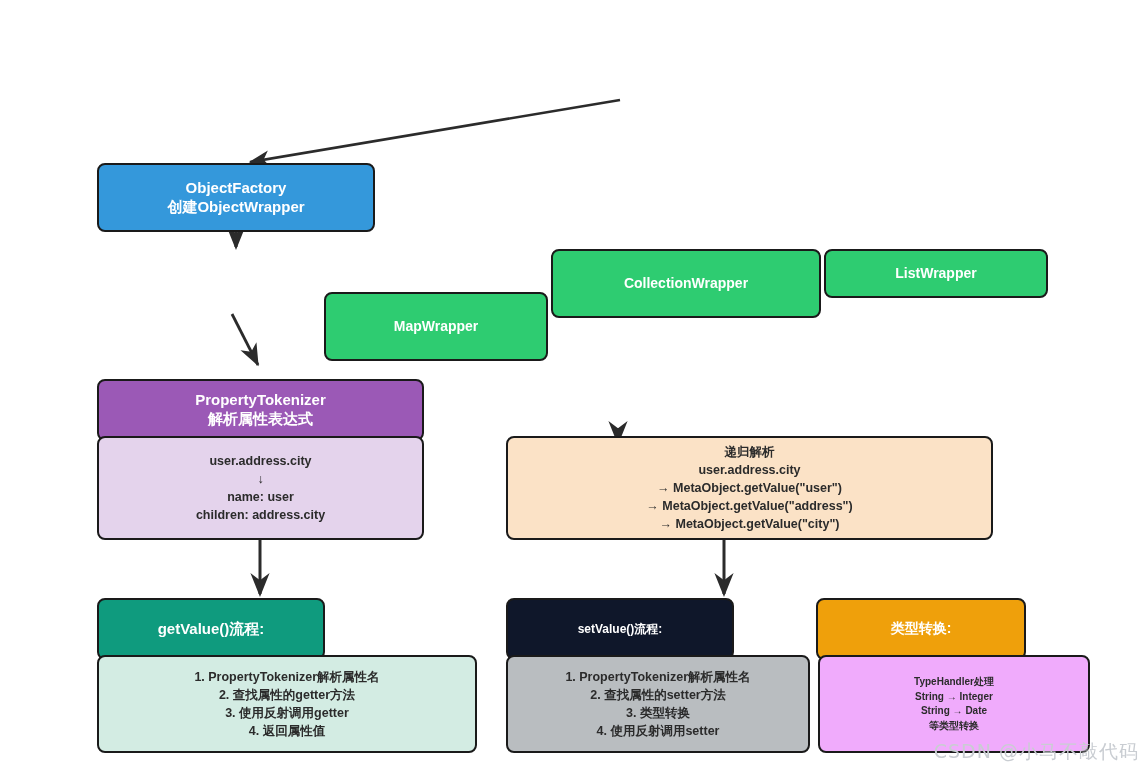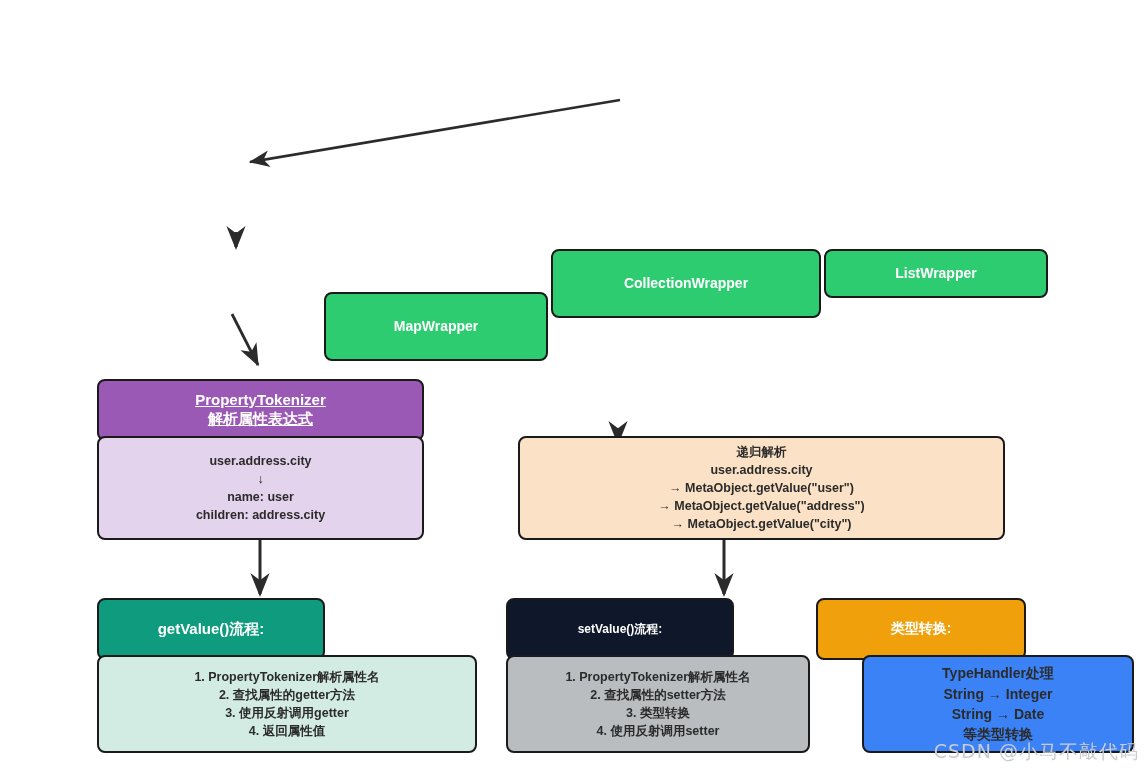--- a/index.html
+++ b/index.html
@@ -79,34 +79,34 @@
     display: flex;
     align-items: center;
     justify-content: center;
     text-align: center;
     color: #2b2b2b;
     font-weight: bold;
     line-height: 1.45;
     white-space: pre-line;
   }
 
-  .hdr-purple { background: #9b59b6; font-size: 15px; text-decoration: underline; }
+  .hdr-purple { background: #9b59b6; font-size: 15px; }
   .bdy-purple { background: #e4d3ec; font-size: 12.5px; }
 
   .hdr-orange { background: #e8860c; font-size: 14px; }
-  .bdy-orange { background: #fbe2c6; font-size: 12.5px; margin-left: 12px; }
+  .bdy-orange { background: #fbe2c6; font-size: 12.5px; }
 
   .hdr-teal   { background: #0f9b7e; font-size: 15px; }
   .bdy-teal   { background: #d3ece3; font-size: 12.5px; }
 
   .hdr-navy   { background: #0f172a; font-size: 12px; }
   .bdy-gray   { background: #b9bdc0; font-size: 12.5px; }
 
   .hdr-amber  { background: #efa00b; font-size: 14px; }
-  .bdy-amber  { background: #3b82f6; font-size: 14px; margin-left: 44px; }
+  .bdy-amber  { background: #f0abfc; font-size: 10px; }
 
   svg.edges {
     position: absolute;
     left: 0;
     top: 0;
     width: 1147px;
     height: 771px;
     pointer-events: none;
   }
   .watermark {
@@ -154,20 +154,24 @@
     <g>
       <path d="M618,428 L618,442" fill="none" stroke="#2b2b2b" stroke-width="3" marker-end="url(#arrowhead-sm)"></path>
     </g>
 
     <g>
       <path d="M724,538 L724,594" fill="none" stroke="#2b2b2b" stroke-width="3" marker-end="url(#arrowhead-sm)"></path>
     </g>
   </svg>
 
 
+  <div class="node n-blue" style="left:97px; top:163px; width:278px; height:69px;">
+    <span class="node-label">ObjectFactory
+创建ObjectWrapper</span>
+  </div>
 
 
   <div class="node n-green" style="left:324px; top:249px; width:224px; height:69px;margin-top:43px;">
     <span class="node-label">MapWrapper</span>
   </div>
 
   <div class="node n-green" style="left:551px; top:249px; width:270px; height:69px;">
     <span class="node-label">CollectionWrapper</span>
   </div>
 

